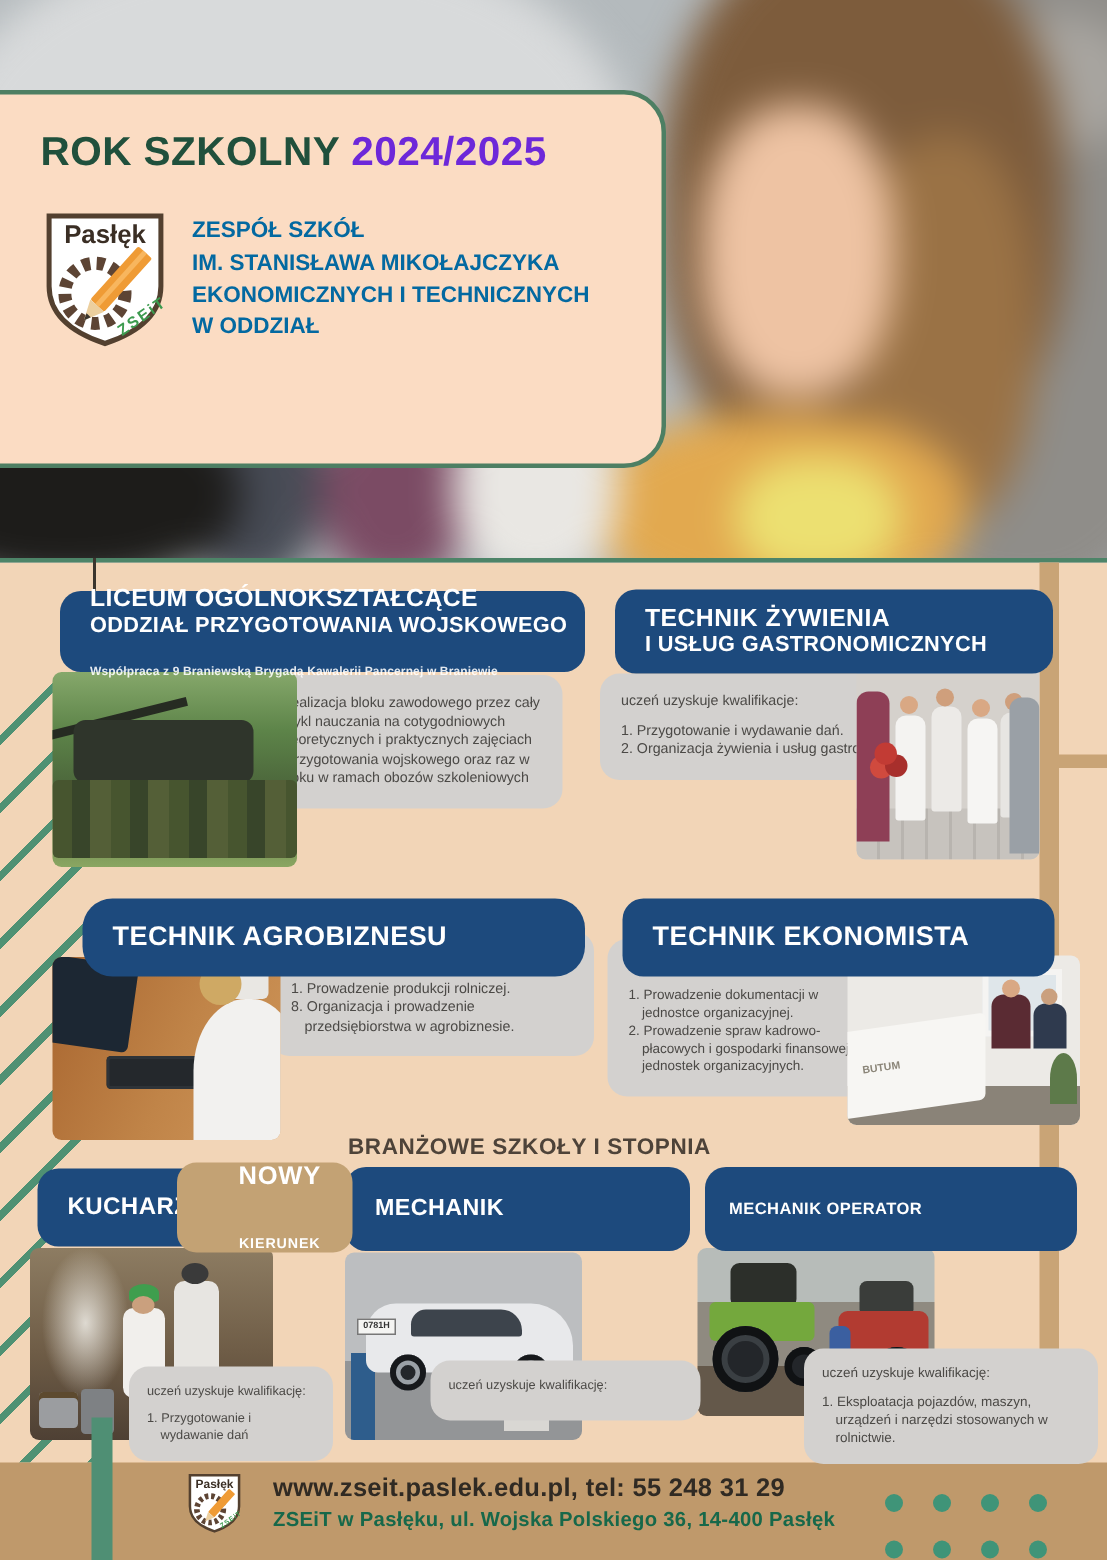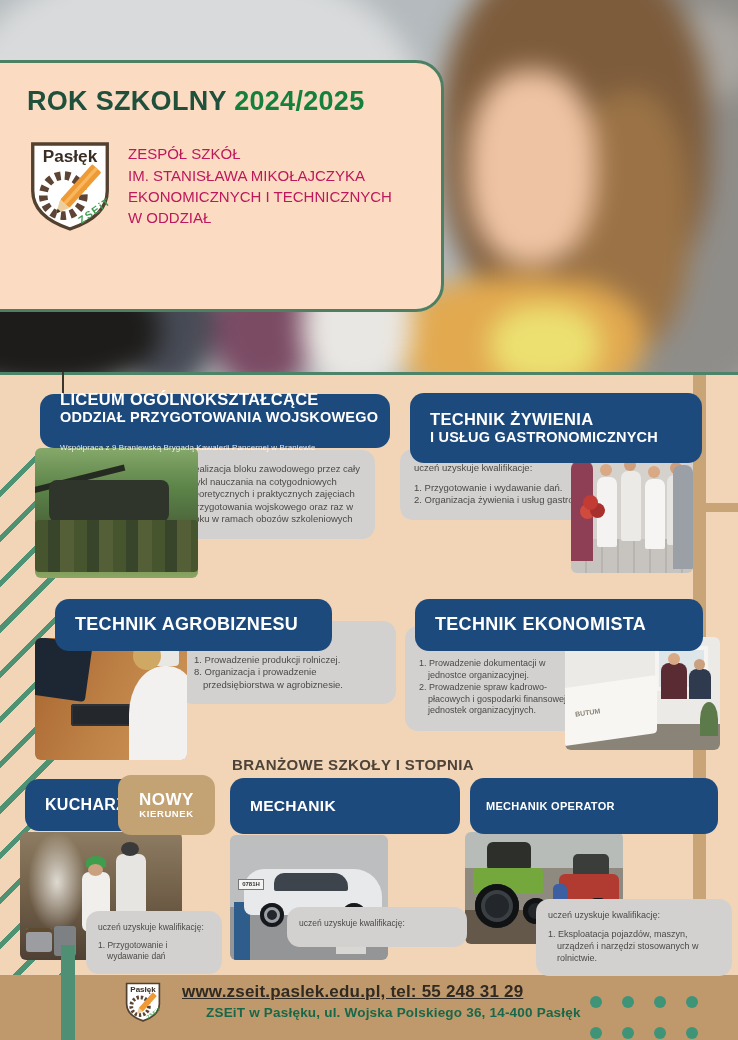--- a/index.html
+++ b/index.html
@@ -23,52 +23,52 @@
   .b-fig-purple{left:243px;top:300px;width:100px;height:120px;background:#7b4b64;}
   .b-fig-white{left:332px;top:290px;width:110px;height:130px;background:#e9e7e3;}
   .b-dark-left{left:-40px;top:300px;width:230px;height:120px;background:#1d1c1a;border-radius:20%;}
 
   
   .intro-card{position:absolute;left:-26px;top:60px;width:470px;height:252px;z-index:3;
               background:#fbdcc3;border:3px solid #4d7f63;border-radius:28px;box-sizing:border-box;
               padding:22px 18px 0 50px;}
   .main-title{font-size:32px;font-weight:bold;color:#20503c;letter-spacing:.4px;line-height:1.12;}
   .sub-title{font-size:27px;font-weight:bold;color:#20503c;letter-spacing:.3px;margin-top:1px;}
-  .sub-title .year{color:#15803d;}
+  .sub-title .year{color:#6d28d9;}
   .logo-row{display:flex;align-items:center;gap:15px;margin-top:21px;}
-  .school-name{font-size:15px;font-weight:normal;color:#be185d;line-height:1.42;}
+  .school-name{font-size:15px;font-weight:bold;color:#0369a1;line-height:1.42;}
 
   
   .connector{position:absolute;left:62px;top:372px;width:2px;height:23px;background:#3b352d;z-index:2;}
   .rail{position:absolute;left:693px;top:375px;width:13px;height:600px;background:#c9a476;z-index:1;}
   .rail-branch{position:absolute;left:700px;top:503px;width:38px;height:9px;background:#c9a476;z-index:1;}
   .stripes{position:absolute;left:0;top:452px;width:62px;height:523px;z-index:1;
            background:repeating-linear-gradient(135deg,transparent 0 27px,#4f9173 27px 32px);}
 
   
   .hd{position:absolute;background:#1d4a7d;border-radius:14px;color:#fff;font-weight:bold;
       box-sizing:border-box;display:flex;flex-direction:column;justify-content:center;
       padding-left:20px;z-index:5;line-height:1.18;}
   .hd .l1{font-size:16.5px;letter-spacing:.3px;}
   .hd .l2{font-size:14.5px;letter-spacing:.2px;}
   .hd .one{font-size:18px;letter-spacing:.3px;}
-  .hd .tiny{font-size:8px;font-weight:normal;color:rgba(255,255,255,.88);margin-top:16px;letter-spacing:.1px;}
+  .hd .tiny{font-size:8px;font-weight:bold;color:rgba(255,255,255,.88);margin-top:16px;letter-spacing:.1px;}
   #hd-liceum{left:40px;top:394px;width:350px;height:54px;}
-  #hd-zywienie{left:410px;top:393px;width:292px;height:70px;}
-  #hd-agro{left:55px;top:599px;width:277px;height:52px;}
+  #hd-zywienie{left:410px;top:393px;width:292px;height:56px;}
+  #hd-agro{left:55px;top:599px;width:335px;height:52px;border-radius:20px;}
   #hd-ekonom{left:415px;top:599px;width:288px;height:52px;}
   #hd-kucharz{left:25px;top:779px;width:125px;height:52px;z-index:5;}
   #hd-kucharz .one{font-size:16px;}
   #hd-mechsam{left:230px;top:778px;width:230px;height:56px;}
   #hd-mechsam .l1,#hd-mechsam .l2{font-size:15.5px;}
   #hd-mechrol{left:470px;top:778px;width:248px;height:56px;padding-left:16px;}
   #hd-mechrol .l1,#hd-mechrol .l2{font-size:11px;}
   .badge{position:absolute;left:118px;top:775px;width:97px;height:60px;background:#c3a274;border-radius:13px;
-         z-index:6;display:flex;flex-direction:column;align-items:center;justify-content:center;
-         color:#fff;font-weight:bold;line-height:1.05;}
+         z-index:6;display:flex;flex-direction:column;align-items:center;justify-content:space-between;
+         color:#fff;font-weight:bold;line-height:1.05;padding-left:20px;}
   .badge .b1{font-size:17px;letter-spacing:.5px;}
   .badge .b2{font-size:9.5px;letter-spacing:.6px;}
 
   .branzowe{position:absolute;left:0;top:756px;width:706px;text-align:center;z-index:4;
             font-size:15px;font-weight:bold;color:#4e4339;letter-spacing:.4px;}
 
   
   .gb{position:absolute;background:#d3d1cf;border-radius:13px;color:#4b4946;
       box-sizing:border-box;padding:11px 12px;line-height:1.32;z-index:2;}
   .gb p{margin:0;}
@@ -160,22 +160,22 @@
   .tr-rbody{right:4px;top:42px;width:60px;height:30px;background:#b23b31;border-radius:6px 6px 4px 4px;}
   .tr-rwheel{right:8px;top:66px;width:34px;height:34px;background:#23262a;border-radius:50%;
              box-shadow:inset 0 0 0 5px #101214, inset 0 0 0 8px #3a3f43;}
   .tr-person{left:88px;top:52px;width:14px;height:30px;background:#3b5fa0;border-radius:5px 5px 0 0;}
 
   
   .footer{position:absolute;left:0;top:975px;width:738px;height:65px;background:#bf996b;z-index:3;}
   .green-bar{position:absolute;left:61px;top:945px;width:14px;height:95px;background:#4f8f74;z-index:4;}
   .footer-logo{position:absolute;left:124px;top:981px;z-index:4;}
   .footer-text{position:absolute;left:182px;top:983px;z-index:4;line-height:1.0;}
-  .f-line1{font-size:17px;font-weight:bold;color:#302a23;letter-spacing:.2px;text-decoration:underline;}
-  .f-line2{font-size:13.5px;font-weight:bold;color:#17684a;margin-top:6px;letter-spacing:.2px;margin-left:24px;}
+  .f-line1{font-size:17px;font-weight:bold;color:#302a23;letter-spacing:.2px;}
+  .f-line2{font-size:13.5px;font-weight:bold;color:#17684a;margin-top:6px;letter-spacing:.2px;}
   .dots{position:absolute;left:590px;top:996px;display:grid;z-index:4;
         grid-template-columns:repeat(4,12px);grid-template-rows:repeat(2,12px);gap:19px 20px;}
   .dots span{width:12px;height:12px;border-radius:50%;background:#3f9478;display:block;}
 </style>
 </head>
 <body>
 
 <div class="page">
 
   <div class="hero">

